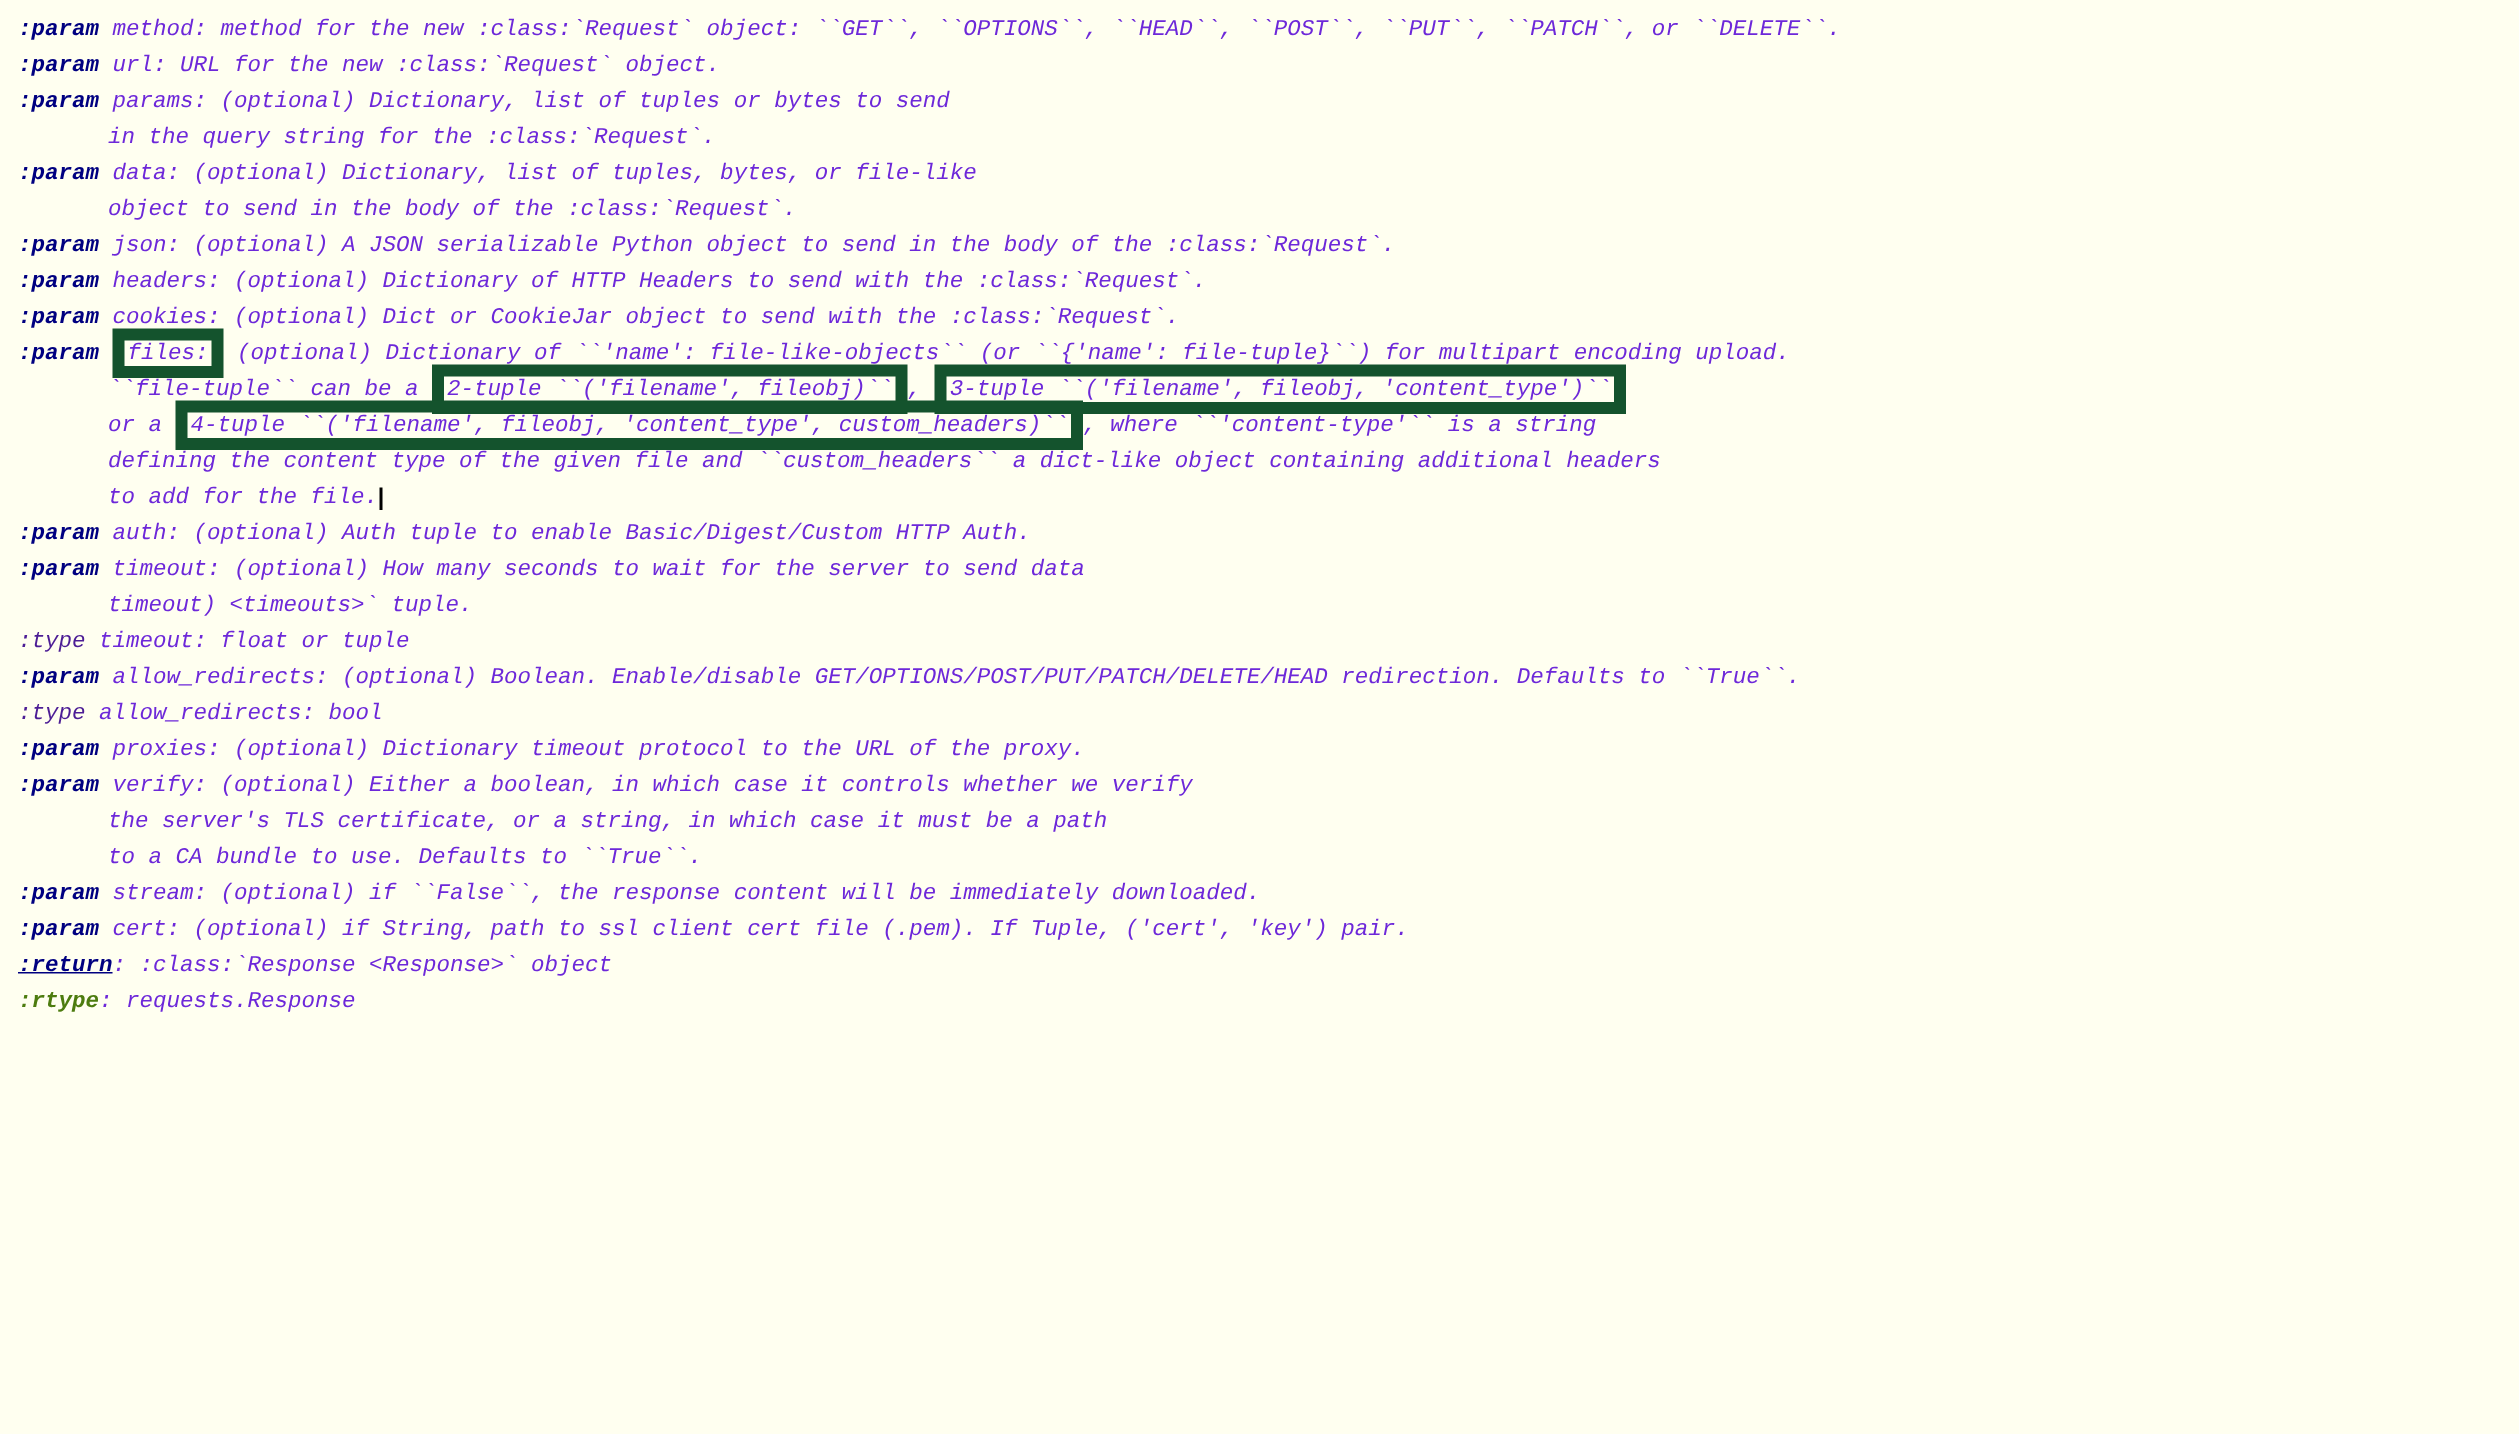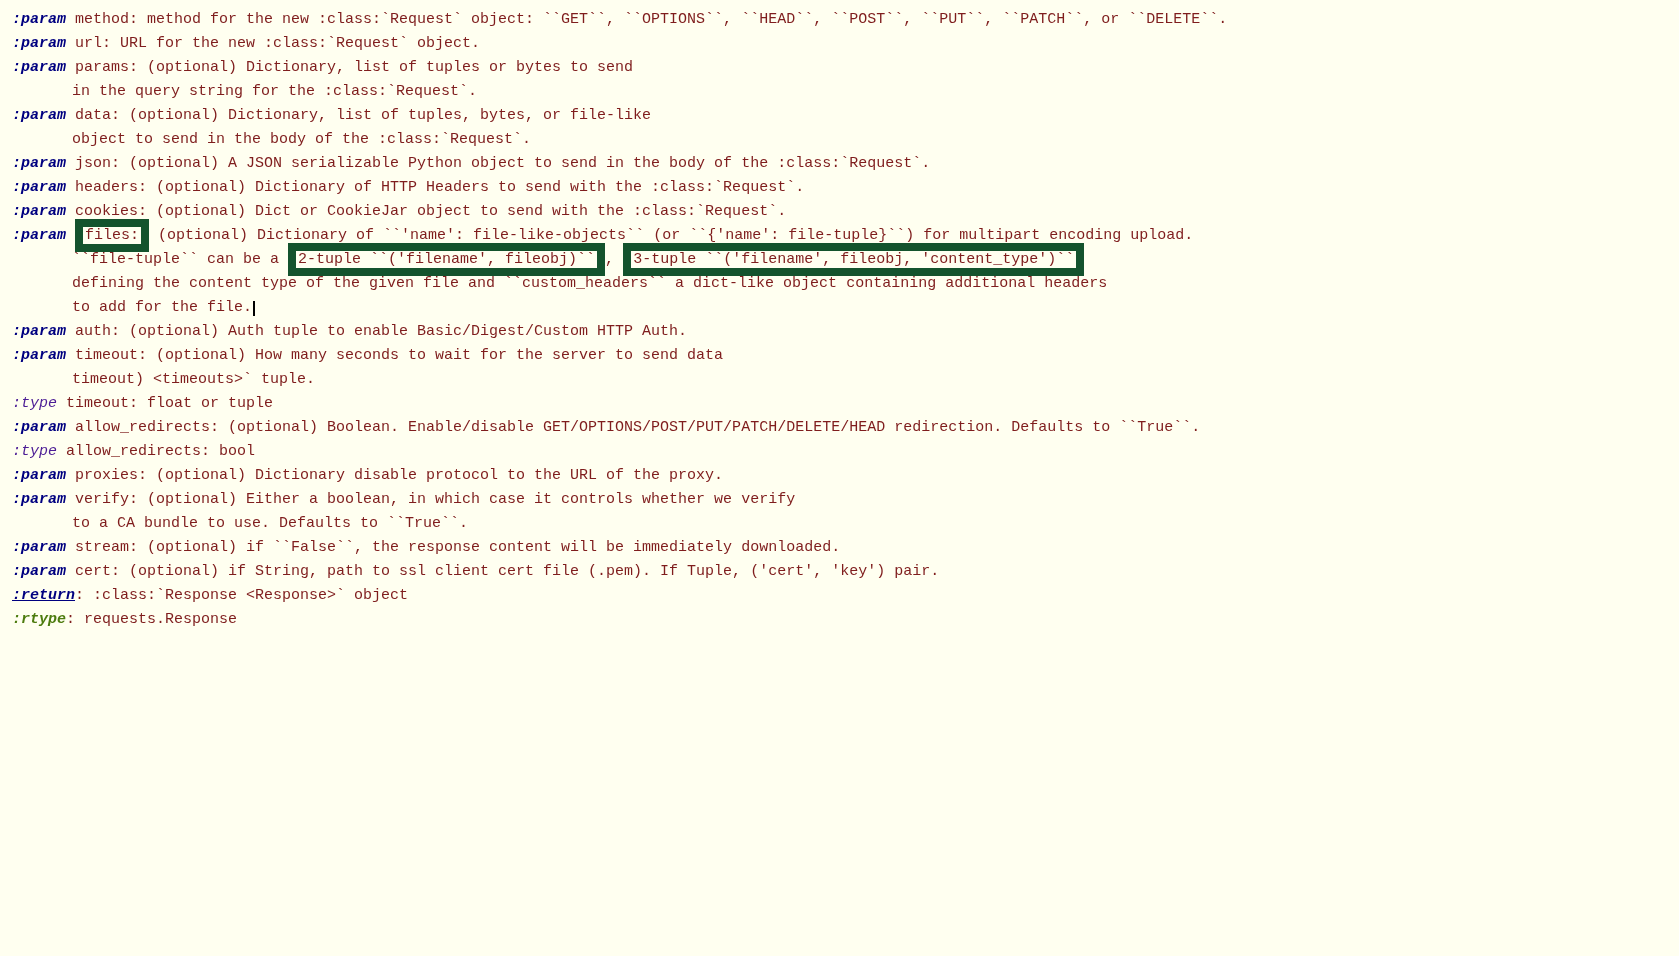--- a/index.html
+++ b/index.html
@@ -41,21 +41,22 @@
       margin-top: 31px;
     }
 
     .rtype-tag {
       color: #4d7c0f;
       font-style: italic;
       font-weight: bold;
     }
 
     .normal-text {
-      color: #7f1d1d;
+      color: #6d28d9;
+      font-style: italic;
     }
 
     .highlight-red {
       border: 8px solid #14532d;
       padding: 0 2px;
     }
 
     .indent {
       margin-left: 60px;
     }
@@ -113,20 +114,23 @@
   </div>
 
   <div class="line-wrapper">
     <span class="param-tag">:param</span><span class="normal-text"> </span><span class="normal-text highlight-red">files:</span><span class="normal-text"> (optional) Dictionary of ``'name': file-like-objects`` (or ``{'name': file-tuple}``) for multipart encoding upload.</span>
   </div>
 
   <div class="line-wrapper indent">
     <span class="normal-text">``file-tuple`` can be a </span><span class="normal-text highlight-red">2-tuple ``('filename', fileobj)``</span><span class="normal-text">, </span><span class="normal-text highlight-red">3-tuple ``('filename', fileobj, 'content_type')``</span>
   </div>
 
+  <div class="line-wrapper indent">
+    <span class="normal-text">or a </span><span class="normal-text highlight-red">4-tuple ``('filename', fileobj, 'content_type', custom_headers)``</span><span class="normal-text">, where ``'content-type'`` is a string</span>
+  </div>
 
   <div class="line-wrapper indent">
     <span class="normal-text">defining the content type of the given file and ``custom_headers`` a dict-like object containing additional headers</span>
   </div>
 
   <div class="line-wrapper indent">
     <span class="normal-text">to add for the file.</span><span class="cursor"></span>
   </div>
 
   <div class="line-wrapper">
@@ -146,25 +150,28 @@
 
   <div class="line-wrapper">
     <span class="param-tag">:param</span><span class="normal-text"> allow_redirects: (optional) Boolean. Enable/disable GET/OPTIONS/POST/PUT/PATCH/DELETE/HEAD redirection. Defaults to ``True``.</span>
   </div>
 
   <div class="line-wrapper">
     <span class="type-tag">:type</span><span class="normal-text"> allow_redirects: bool</span>
   </div>
 
   <div class="line-wrapper">
-    <span class="param-tag">:param</span><span class="normal-text"> proxies: (optional) Dictionary disable protocol to the URL of the proxy.</span>
+    <span class="param-tag">:param</span><span class="normal-text"> proxies: (optional) Dictionary timeout protocol to the URL of the proxy.</span>
   </div>
 
   <div class="line-wrapper">
     <span class="param-tag">:param</span><span class="normal-text"> verify: (optional) Either a boolean, in which case it controls whether we verify</span>
+  </div>
+  <div class="line-wrapper indent">
+    <span class="normal-text">the server's TLS certificate, or a string, in which case it must be a path</span>
   </div>
   <div class="line-wrapper indent">
     <span class="normal-text">to a CA bundle to use. Defaults to ``True``.</span>
   </div>
 
   <div class="line-wrapper">
     <span class="param-tag">:param</span><span class="normal-text"> stream: (optional) if ``False``, the response content will be immediately downloaded.</span>
   </div>
 
   <div class="line-wrapper">

